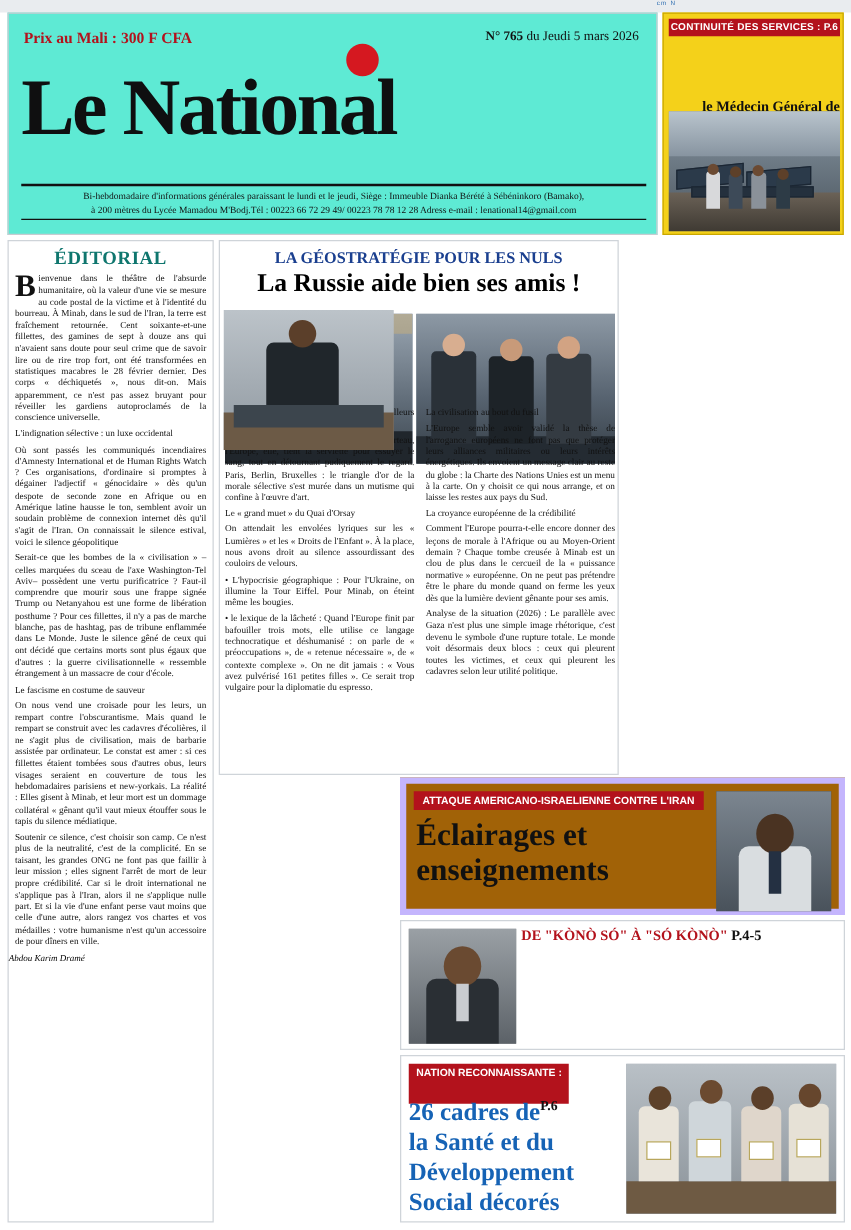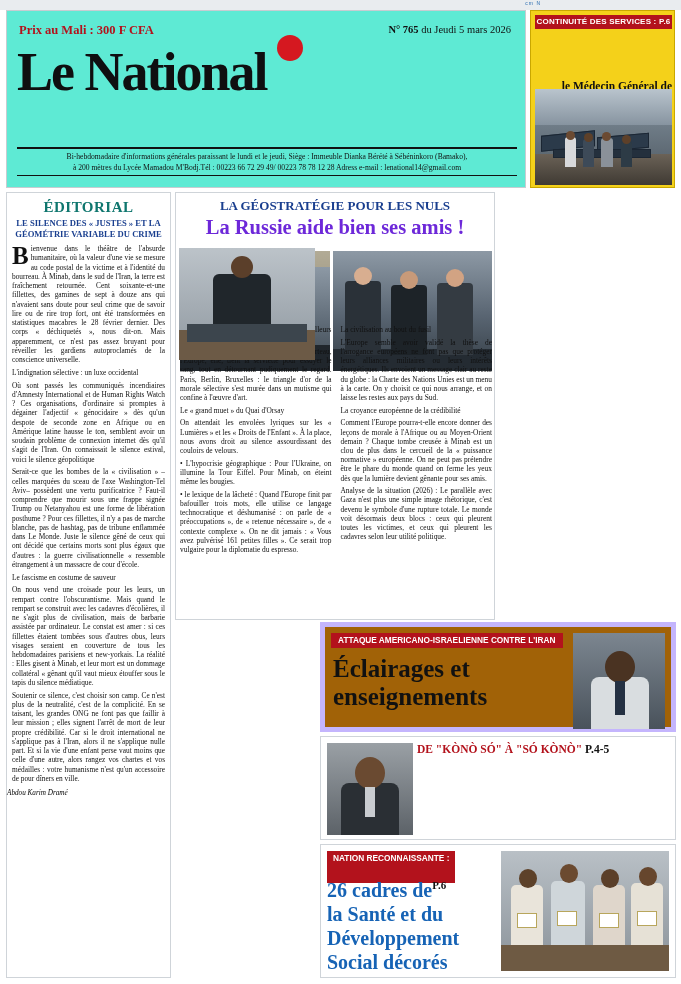--- a/index.html
+++ b/index.html
@@ -37,23 +37,23 @@
   .issue {
     position:absolute; right:14px; top:13px;
     font-size:10.5px; color:#111; font-family:"Liberation Serif", serif;
   }
   .issue b { font-weight:bold; }
   .reddot {
     position:absolute; left:270px; top:24px; width:26px; height:26px;
     border-radius:50%; background:#d51820;
   }
   .title {
-    position:absolute; left:10px; top:16px; width:500px;
-    font-family:"Liberation Serif", serif;
-    font-weight:bold; font-size:54px; line-height:90px;
+    position:absolute; left:10px; top:30px; width:500px;
+    font-family:"Liberation Serif", serif;
+    font-weight:bold; font-size:64px; line-height:90px;
     letter-spacing:-2px; color:#0f0f10;
   }
   .rule {
     position:absolute; left:10px; top:136px; width:500px; height:2px;
     background:#111;
   }
   .subline {
     position:absolute; left:10px; top:140px; width:500px;
     font-family:"Liberation Serif", serif;
     font-size:7.6px; line-height:11px; text-align:center; color:#111;
@@ -120,21 +120,21 @@
   
   .geo {
     position:absolute; left:175px; top:192px; width:320px; height:428px;
     background:#fff; border:1px solid #cfd4d9;
   }
   .geo .kicker {
     margin:5px 0 0 0; text-align:center; color:#1a3f8f;
     font-family:"Liberation Serif", serif; font-weight:bold; font-size:13px;
   }
   .geo .bigtitle {
-    margin:2px 4px 4px; text-align:center; color:#6d28d9;
+    margin:2px 4px 4px; text-align:center; color:#000000;
     font-family:"Liberation Serif", serif; font-weight:bold;
     font-size:20.5px; line-height:23px;
   }
   .geo .photos { position:absolute; left:4px; top:58px; width:312px; height:120px; display:flex; gap:3px; }
   .photoA { width:150px; height:120px; background:#6d7d8c; position:relative; overflow:hidden; }
   .photoB { width:159px; height:120px; background:#7a8794; position:relative; overflow:hidden; }
   .geo .cols {
     position:absolute; left:4px; top:132px; width:312px; height:292px;
     column-count:2; column-gap:9px;
     font-family:"Liberation Serif", serif; font-size:7.4px; line-height:9.2px;
@@ -253,21 +253,20 @@
       <div class="head-c" style="left:49px; top:44px; width:9px; height:9px; background:#5d4029;"></div>
       <div class="ph-person" style="left:66px; top:49px; width:12px; height:29px; background:#8a9199;"></div>
       <div class="head-c" style="left:67px; top:43px; width:9px; height:9px; background:#6b4a32;"></div>
       <div class="ph-person" style="left:86px; top:52px; width:11px; height:26px; background:#2d3b46;"></div>
       <div class="head-c" style="left:87px; top:46px; width:9px; height:9px; background:#5d4029;"></div>
     </div>
   </div>
 
   <div class="edito">
     <h2>ÉDITORIAL</h2>
-    <div class="etitle">LE SILENCE DES « JUSTES » ET LA GÉOMÉTRIE VARIABLE DU CRIME</div>
     <div class="ebody">
       <p class="dropcap">Bienvenue dans le théâtre de l'absurde humanitaire, où la valeur d'une vie se mesure au code postal de la victime et à l'identité du bourreau. À Minab, dans le sud de l'Iran, la terre est fraîchement retournée. Cent soixante-et-une fillettes, des gamines de sept à douze ans qui n'avaient sans doute pour seul crime que de savoir lire ou de rire trop fort, ont été transformées en statistiques macabres le 28 février dernier. Des corps « déchiquetés », nous dit-on. Mais apparemment, ce n'est pas assez bruyant pour réveiller les gardiens autoproclamés de la conscience universelle.</p>
       <p>L'indignation sélective : un luxe occidental</p>
       <p>Où sont passés les communiqués incendiaires d'Amnesty International et de Human Rights Watch ? Ces organisations, d'ordinaire si promptes à dégainer l'adjectif « génocidaire » dès qu'un despote de seconde zone en Afrique ou en Amérique latine hausse le ton, semblent avoir un soudain problème de connexion internet dès qu'il s'agit de l'Iran. On connaissait le silence estival, voici le silence géopolitique</p>
       <p>Serait-ce que les bombes de la « civilisation » – celles marquées du sceau de l'axe Washington-Tel Aviv– possèdent une vertu purificatrice ? Faut-il comprendre que mourir sous une frappe signée Trump ou Netanyahou est une forme de libération posthume ? Pour ces fillettes, il n'y a pas de marche blanche, pas de hashtag, pas de tribune enflammée dans Le Monde. Juste le silence gêné de ceux qui ont décidé que certains morts sont plus égaux que d'autres : la guerre civilisationnelle « ressemble étrangement à un massacre de cour d'école.</p>
       <p>Le fascisme en costume de sauveur</p>
       <p>On nous vend une croisade pour les leurs, un rempart contre l'obscurantisme. Mais quand le rempart se construit avec les cadavres d'écolières, il ne s'agit plus de civilisation, mais de barbarie assistée par ordinateur. Le constat est amer : si ces fillettes étaient tombées sous d'autres obus, leurs visages seraient en couverture de tous les hebdomadaires parisiens et new-yorkais. La réalité : Elles gisent à Minab, et leur mort est un dommage collatéral « gênant qu'il vaut mieux étouffer sous le tapis du silence médiatique.</p>
       <p>Soutenir ce silence, c'est choisir son camp. Ce n'est plus de la neutralité, c'est de la complicité. En se taisant, les grandes ONG ne font pas que faillir à leur mission ; elles signent l'arrêt de mort de leur propre crédibilité. Car si le droit international ne s'applique pas à l'Iran, alors il ne s'applique nulle part. Et si la vie d'une enfant perse vaut moins que celle d'une autre, alors rangez vos chartes et vos médailles : votre humanisme n'est qu'un accessoire de pour dîners en ville.</p>
     </div>
     <div class="sign">Abdou Karim Dramé</div>

